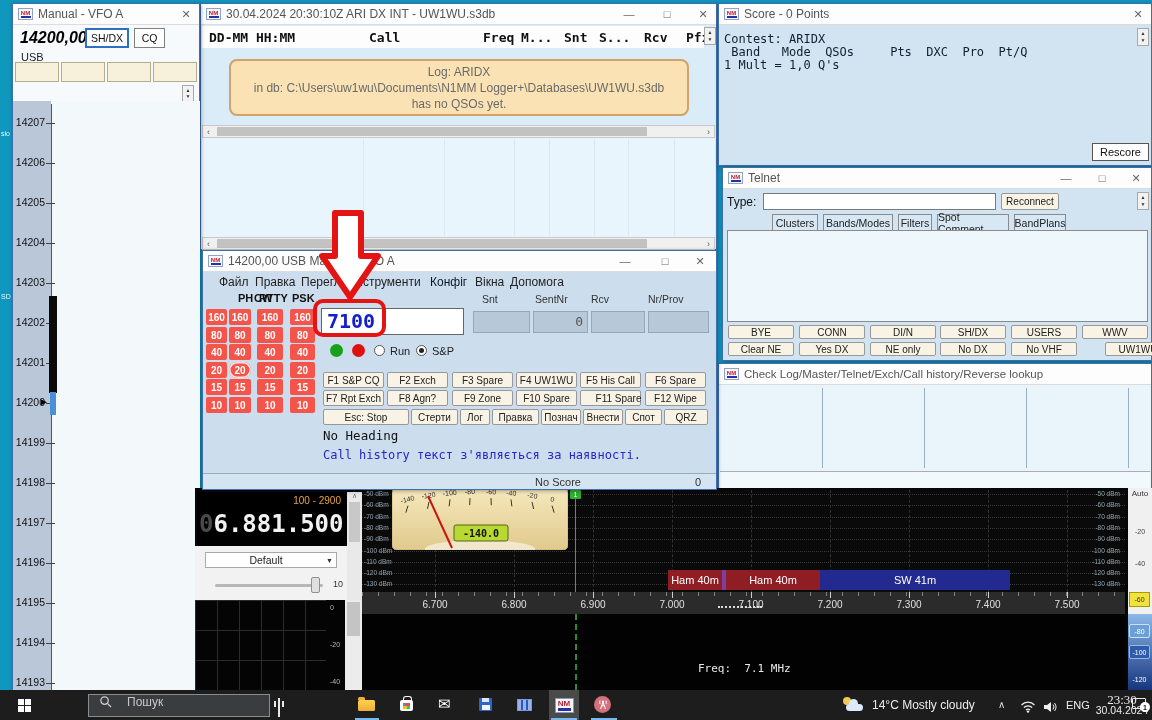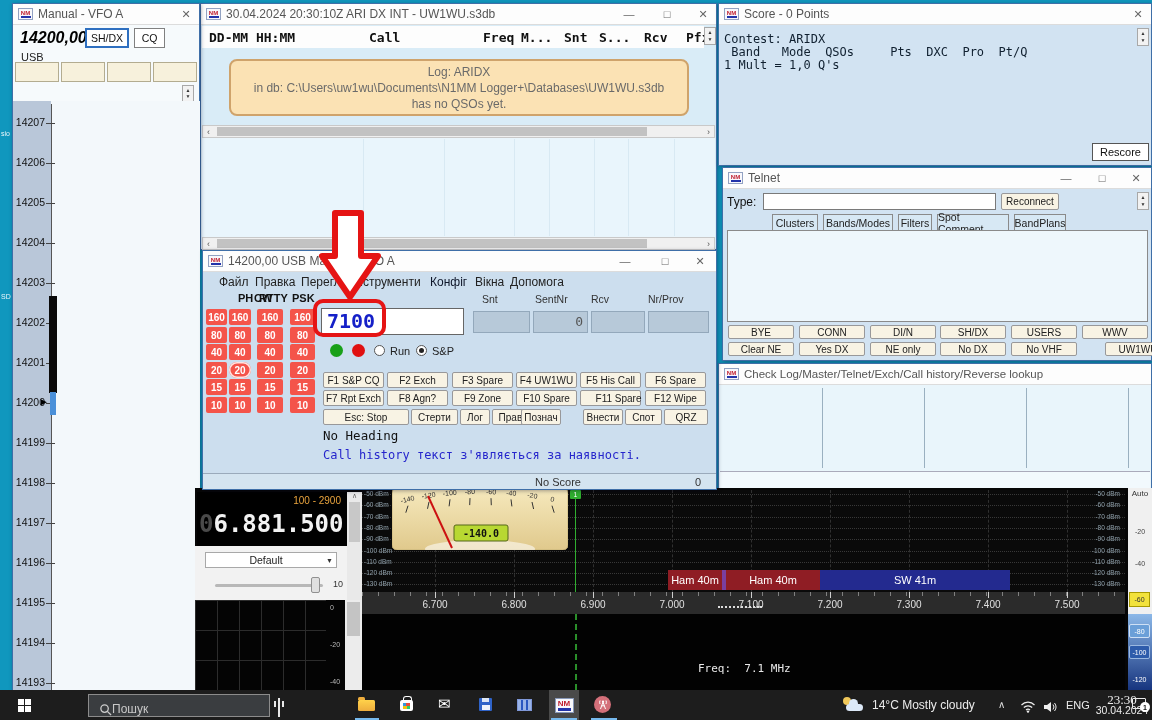--- a/index.html
+++ b/index.html
@@ -440,21 +440,21 @@
     <div class="a" style="left:127px;top:93px;width:13px;height:13px;border-radius:50%;background:#18a018;"></div>
     <div class="a" style="left:149px;top:93px;width:13px;height:13px;border-radius:50%;background:#e01010;"></div>
     <div class="radio" style="left:171px;top:94px;"></div>
     <div class="a" style="left:187px;top:94px;font-size:11px;color:#222;">Run</div>
     <div class="radio sel" style="left:213px;top:94px;"></div>
     <div class="a" style="left:229px;top:94px;font-size:11px;color:#222;">S&amp;P</div>
     <div class="a btn" style="position:absolute;left:120px;top:158px;width:86px;height:16px;">Esc: Stop</div>
     <div class="a btn" style="position:absolute;left:208px;top:158px;width:47px;height:16px;">Стерти</div>
     <div class="a btn" style="position:absolute;left:257px;top:158px;width:30px;height:16px;">Лог</div>
     <div class="a btn" style="position:absolute;left:289px;top:158px;width:47px;height:16px;">Правка</div>
-    <div class="a btn" style="position:absolute;left:318px;top:158px;width:40px;height:16px;">Познач</div>
+    <div class="a btn" style="position:absolute;left:338px;top:158px;width:40px;height:16px;">Познач</div>
     <div class="a btn" style="position:absolute;left:380px;top:158px;width:40px;height:16px;">Внести</div>
     <div class="a btn" style="position:absolute;left:422px;top:158px;width:37px;height:16px;">Спот</div>
     <div class="a btn" style="position:absolute;left:461px;top:158px;width:44px;height:16px;">QRZ</div>
     <div class="a mono" style="left:120px;top:177px;font-size:12.5px;color:#111;">No Heading</div>
     <div class="a mono" style="left:120px;top:197px;font-size:12px;color:#2525cc;">Call history текст з'являється за наявності.</div>
     <div class="a" style="left:0;top:222px;width:513px;height:16px;background:#d4e4f0;border-top:1px solid #9aaabb;"></div>
     <div class="a" style="left:305px;top:225px;width:100px;text-align:center;font-size:11px;color:#333;">No Score</div>
     <div class="a" style="left:484px;top:225px;width:14px;text-align:right;font-size:11px;color:#333;">0</div>
   <div style="position: absolute; left: 3px; top: 58px; width: 21px; height: 16px; background: rgb(244, 84, 74); color: rgb(255, 255, 255); font: bold 10px &quot;Liberation Sans&quot;, sans-serif; display: flex; align-items: center; justify-content: center; border-radius: 2px;">160</div>
       <div style="position: absolute; left: 26px; top: 58px; width: 22px; height: 16px; background: rgb(244, 84, 74); color: rgb(255, 255, 255); font: bold 10px &quot;Liberation Sans&quot;, sans-serif; display: flex; align-items: center; justify-content: center; border-radius: 2px;">160</div>
@@ -501,21 +501,21 @@
 
   <div class="a" id="taskbar" style="left:0;top:690px;width:1152px;height:30px;background:#1d1d1d;z-index:50;">
     <div class="a" style="left:0;top:0;width:48px;height:30px;display:flex;align-items:center;justify-content:center;">
       <span style="display:grid;grid-template-columns:6px 6px;grid-gap:1px;">
         <i style="width:6px;height:6px;background:#fff;display:block"></i>
           <i style="width:6px;height:6px;background:#fff;display:block"></i>
         <i style="width:6px;height:6px;background:#fff;display:block"></i>
           <i style="width:6px;height:6px;background:#fff;display:block"></i>
       </span>
     </div>
-    <div class="a" style="left:88px;top:4px;width:182px;height:23px;background:#3a3d40;border:1px solid #8c8c8c;display:flex;align-items:flex-end;gap:0;padding-left:10px;">
+    <div class="a" style="left:88px;top:4px;width:182px;height:23px;background:#3a3d40;border:1px solid #8c8c8c;display:flex;align-items:flex-start;gap:15px;padding-left:10px;">
       <svg width="13" height="13" viewBox="0 0 14 14">
         <circle cx="6" cy="6" r="4" stroke="#ccc" fill="none" stroke-width="1.4"></circle>
         <line x1="9" y1="9" x2="13" y2="13" stroke="#ccc" stroke-width="1.4"></line>
       </svg>
       <span style="font-size:12px;color:#c8c8c8;">Пошук</span>
     </div>
     <div class="a" style="left:278px;top:9px;"><span class="tvicon"></span></div>
     <div class="a" style="left:317px;top:7px;"><span class="edge"></span></div>
     <div class="a" style="left:358px;top:6px;">
         <span class="folder" style="display:block"></span>

